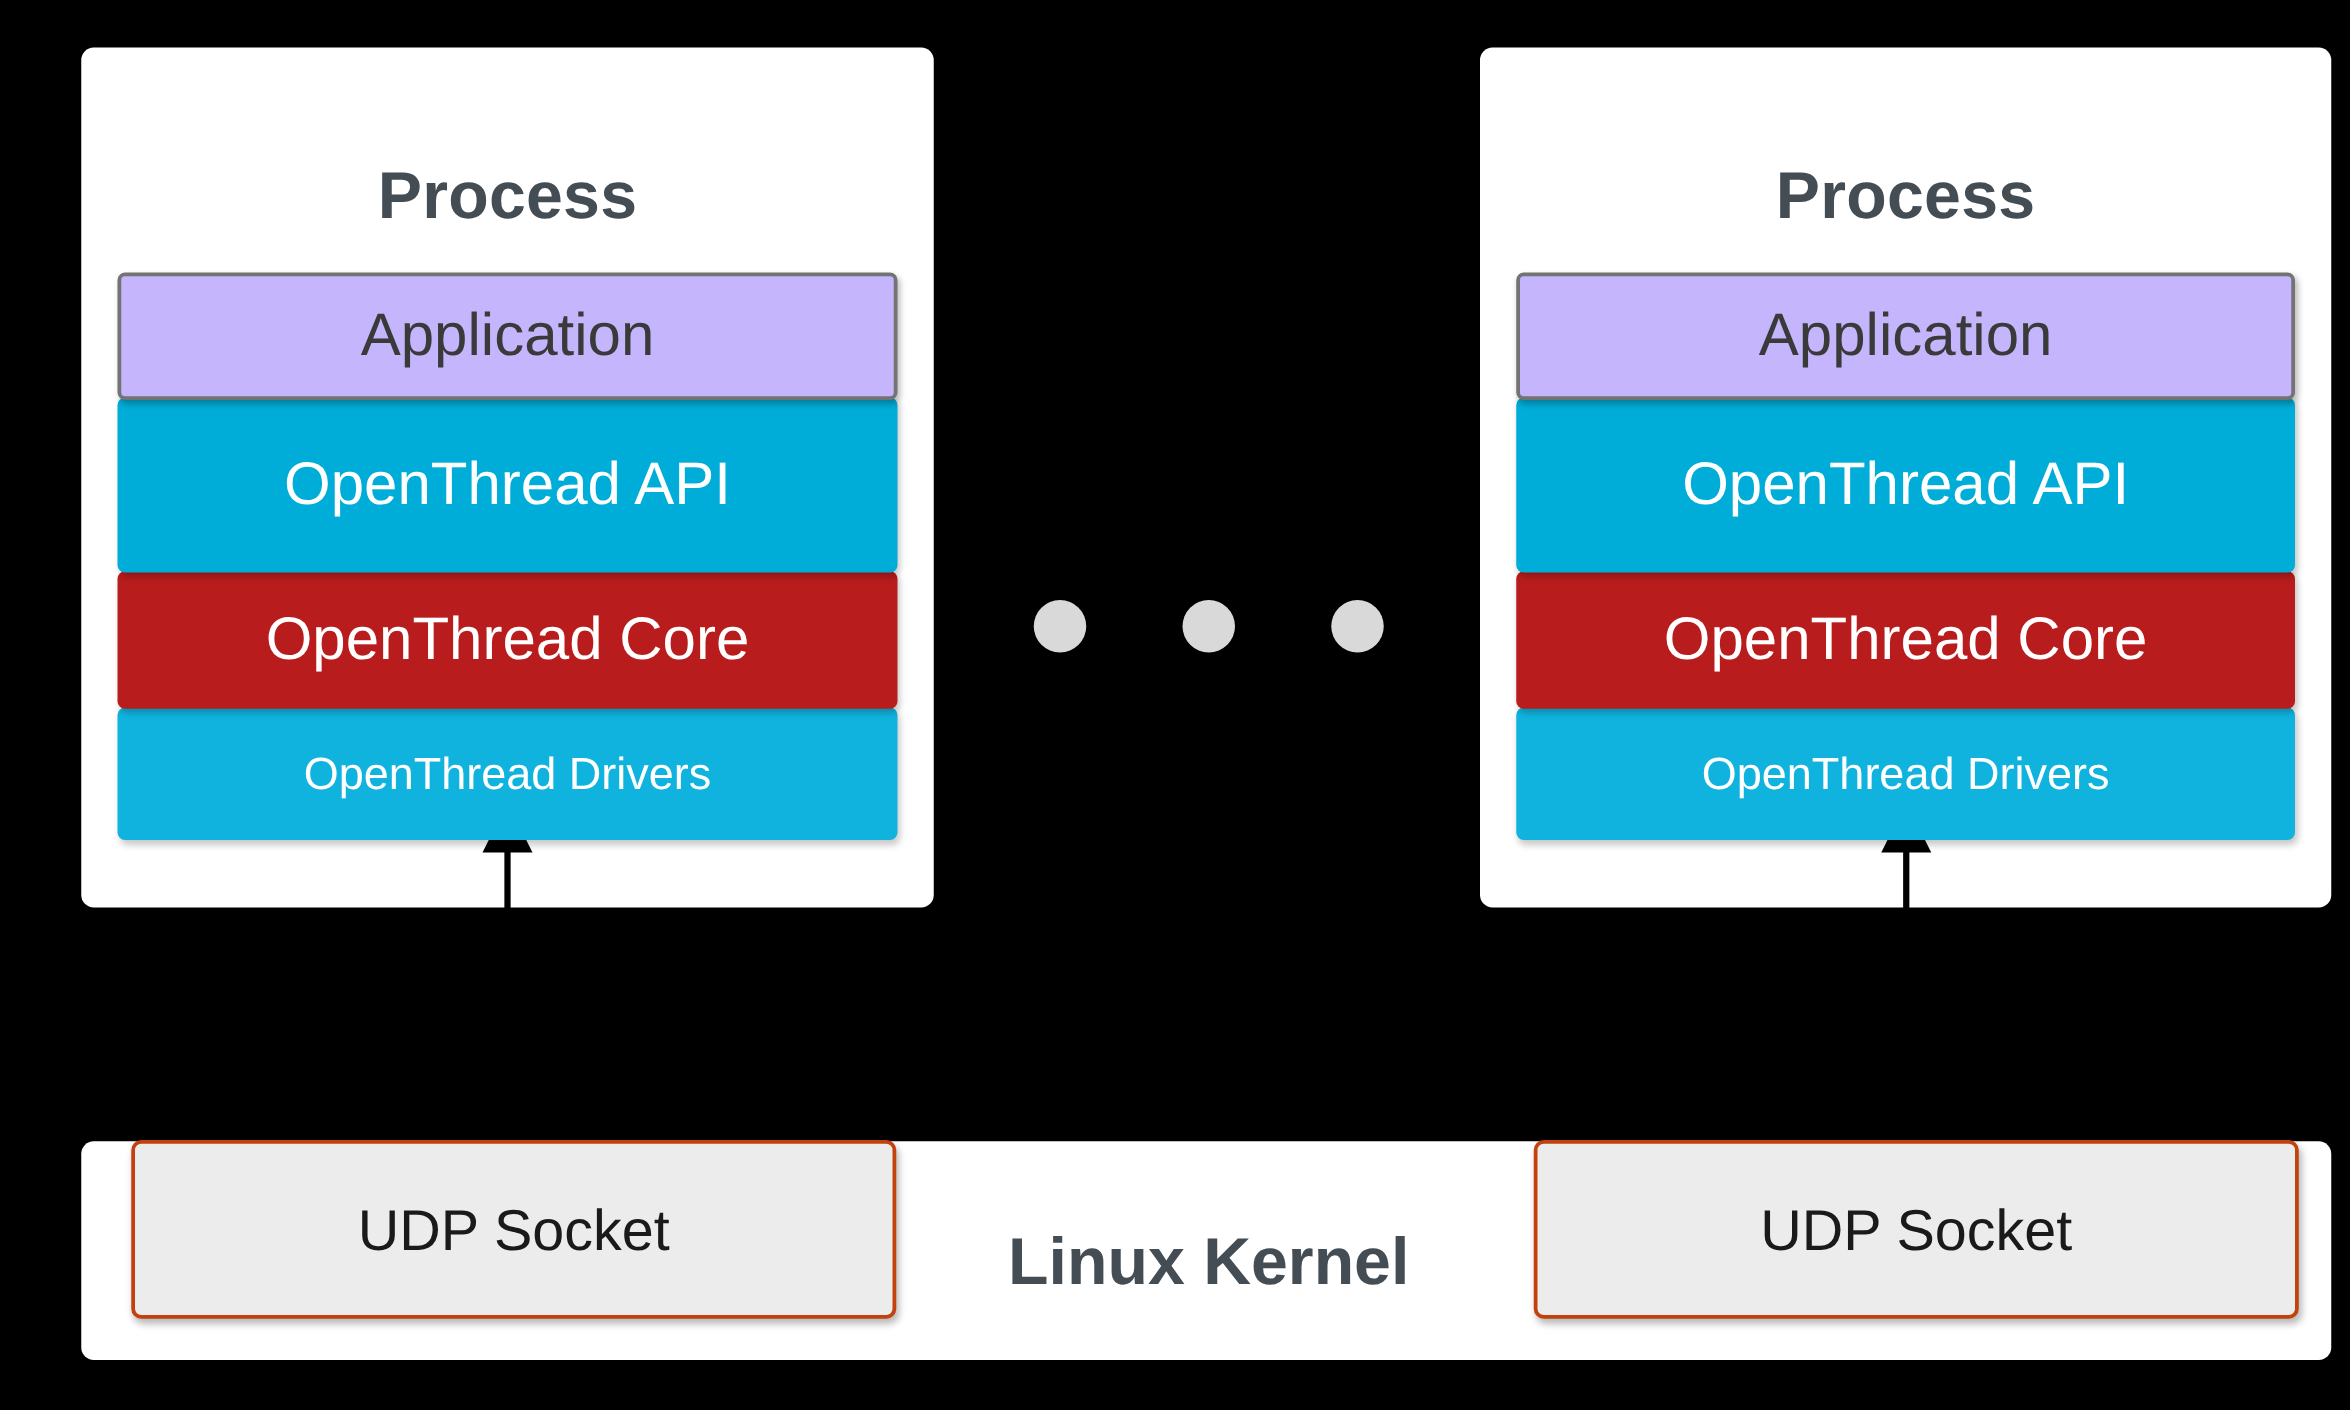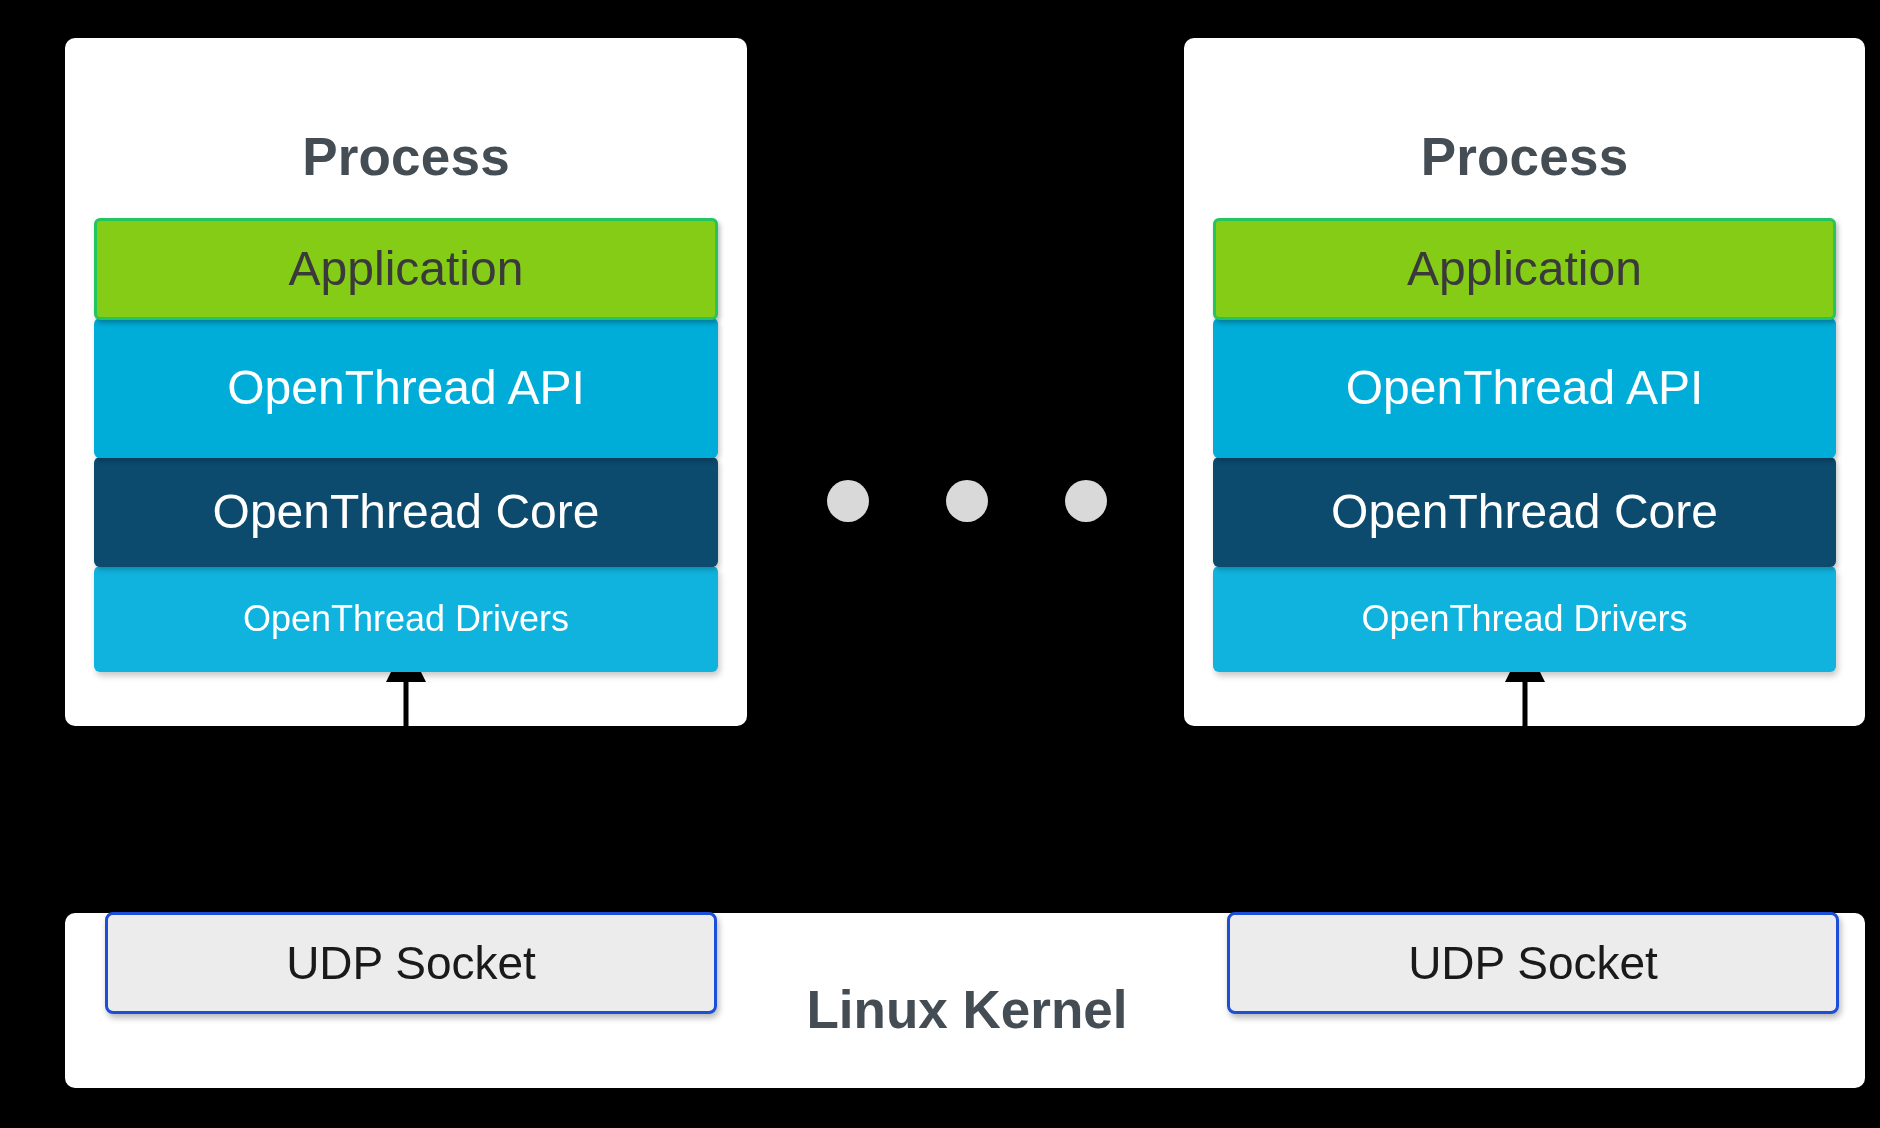--- a/index.html
+++ b/index.html
@@ -52,40 +52,40 @@
     box-sizing: border-box;
     display: flex;
     align-items: center;
     justify-content: center;
     border-radius: 6px;
     text-align: center;
     line-height: 1;
   }
   .layer-application {
     height: 102px;
-    background: #84cc16;
-    border: 3px solid #22c55e;
+    background: #c4b5fd;
+    border: 3px solid #737373;
     color: #3a3a3a;
     font-size: 48px;
     box-shadow: 2px 3px 5px rgba(0,0,0,0.28);
     z-index: 4;
     text-align: center;
   }
   .layer-api {
     height: 140px;
     background: #00adD8;
     color: #ffffff;
     font-size: 48px;
     box-shadow: 2px 3px 5px rgba(0,0,0,0.22);
     margin-top: -2px;
     z-index: 3;
   }
   .layer-core {
     height: 110px;
-    background: #0c4a6e;
+    background: #b91c1c;
     color: #ffffff;
     font-size: 48px;
     box-shadow: 2px 3px 5px rgba(0,0,0,0.22);
     margin-top: -1px;
     z-index: 2;
   }
   .layer-drivers {
     height: 106px;
     background: #10b3de;
     color: #ffffff;
@@ -144,23 +144,23 @@
     top: 983px;
     text-align: center;
     font-size: 53px;
     font-weight: bold;
     color: #444c54;
     line-height: 1;
   }
   .socket-box {
     position: absolute;
     top: 912px;
-    height: 102px;
+    height: 143px;
     background: #ececec;
-    border: 3px solid #1d4ed8;
+    border: 3px solid #c2410c;
     border-radius: 8px;
     box-sizing: border-box;
     display: flex;
     align-items: center;
     justify-content: center;
     font-size: 46px;
     color: #1a1a1a;
     box-shadow: 2px 4px 6px rgba(0,0,0,0.28);
     line-height: 1;
   }

